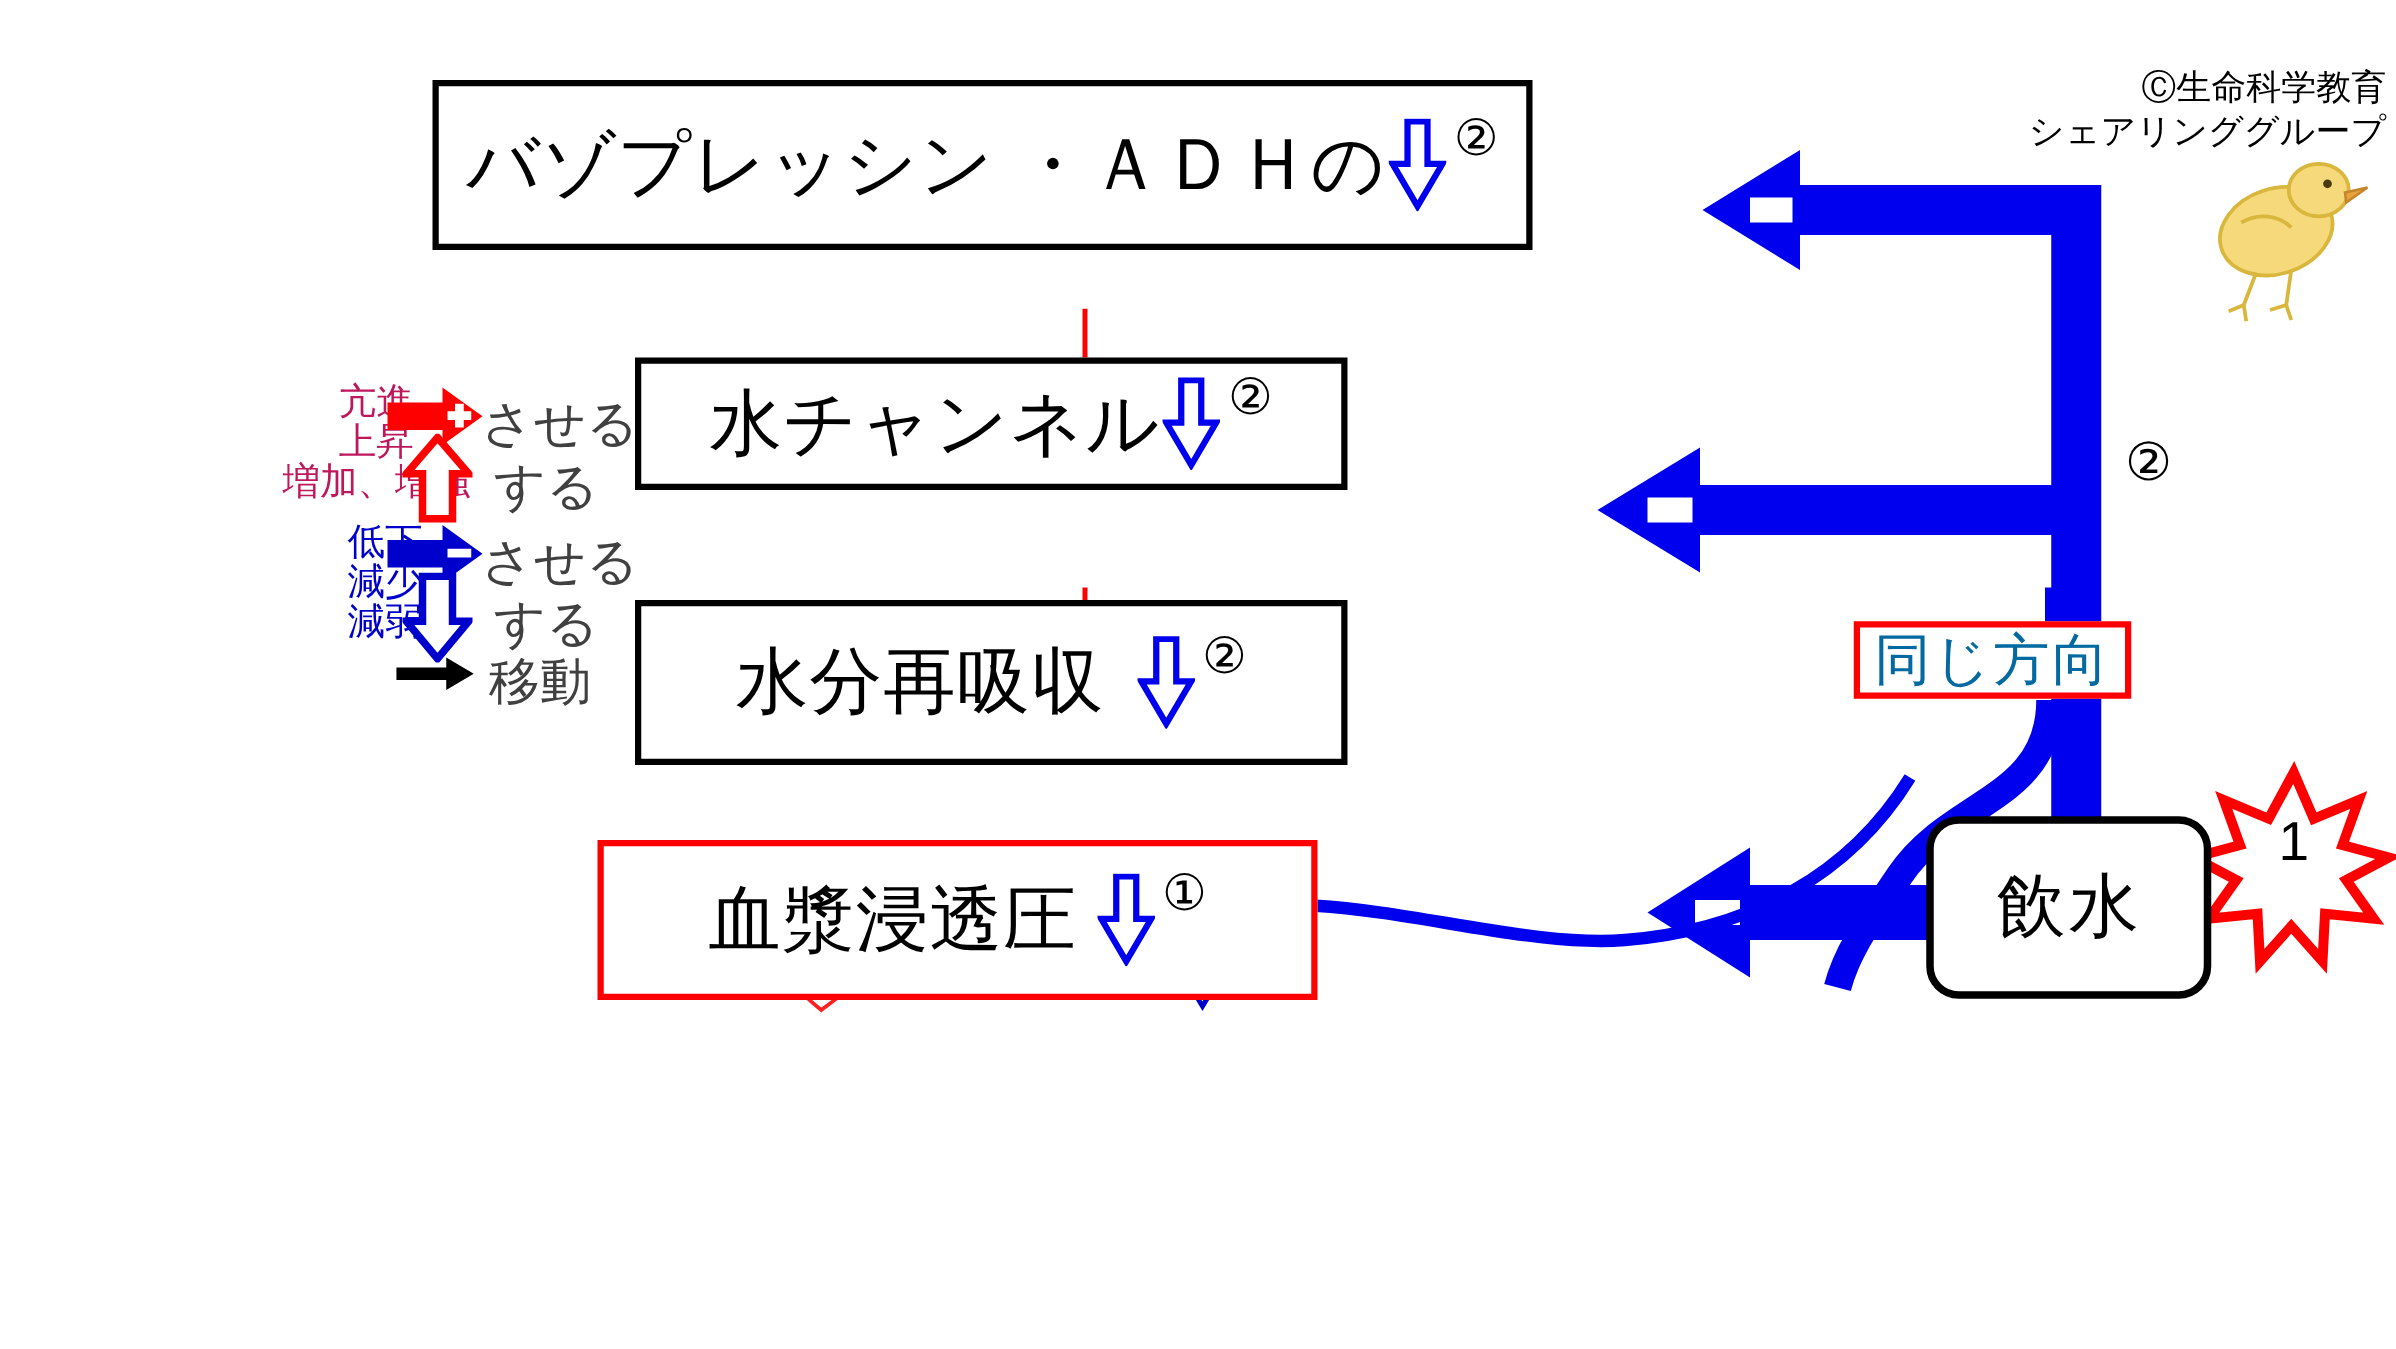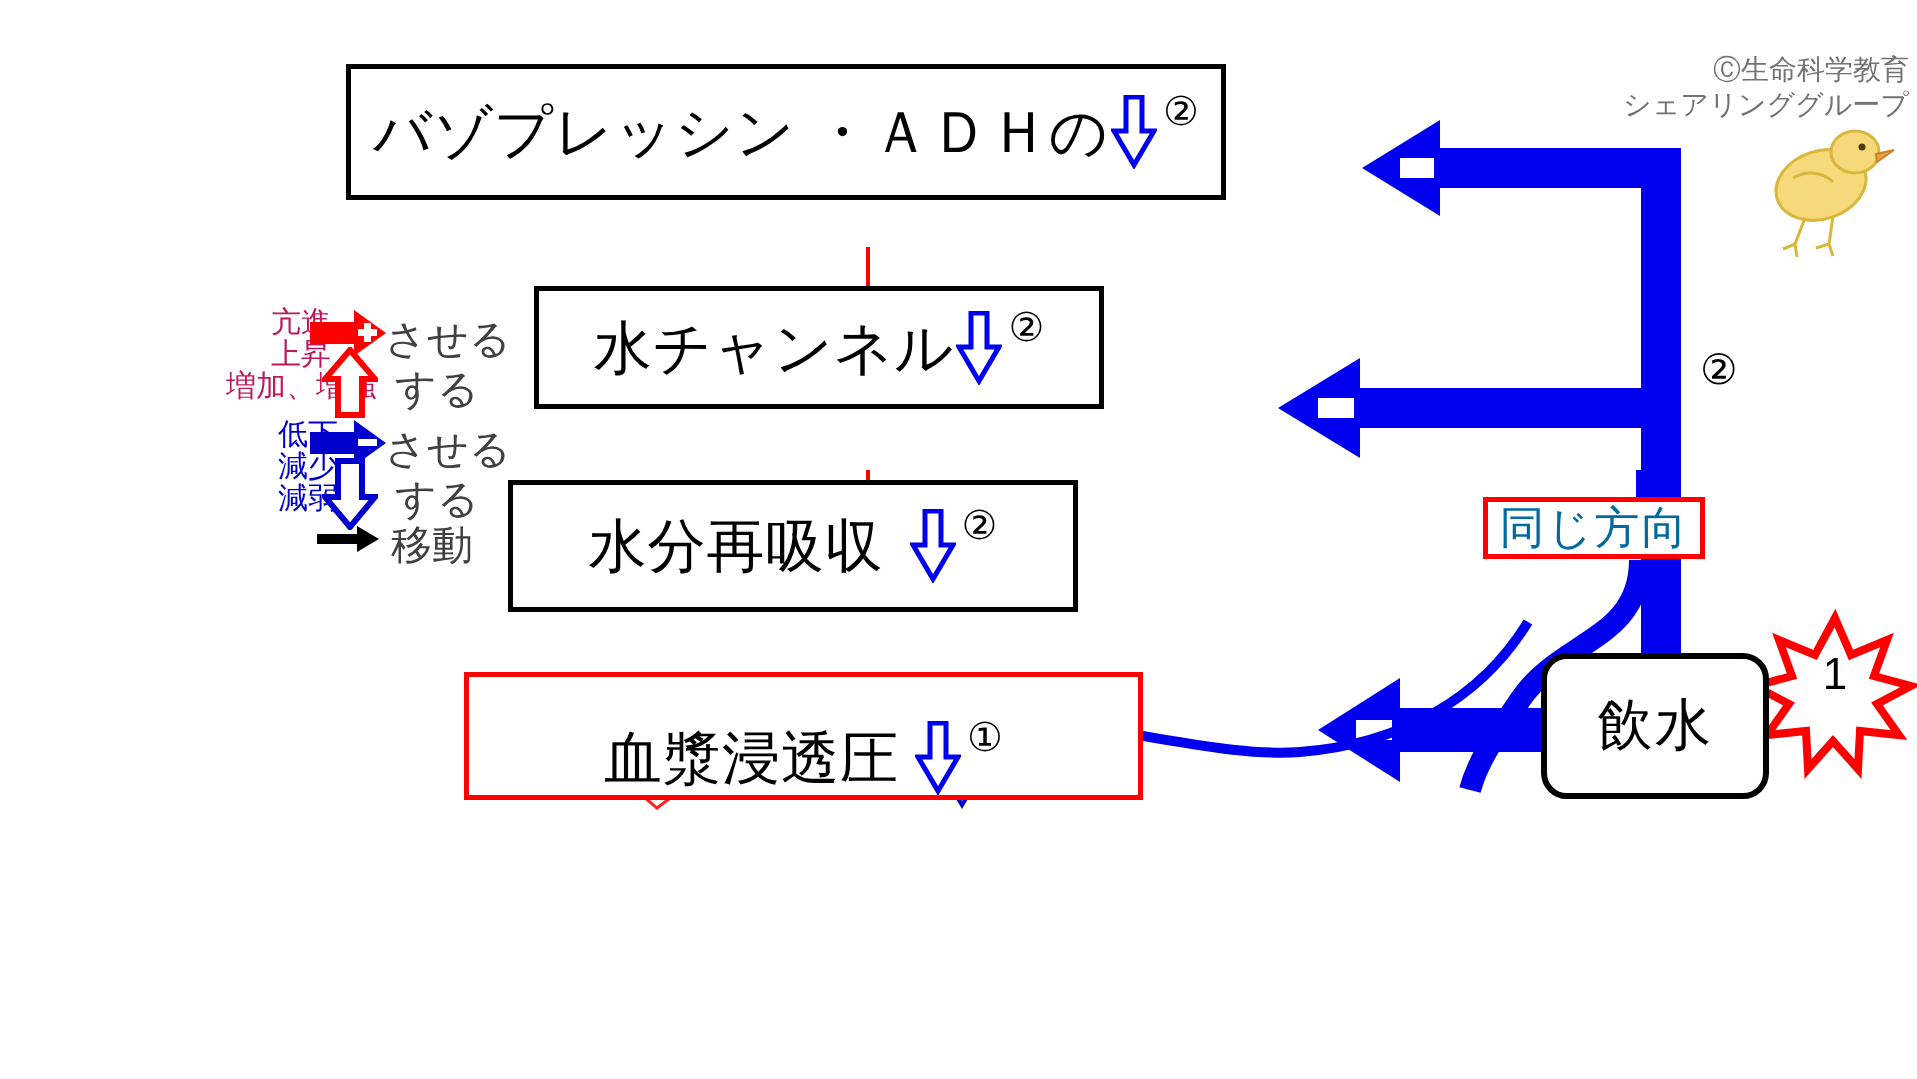--- a/index.html
+++ b/index.html
@@ -40,21 +40,21 @@
   }
   .lg-blue-text{
     position:absolute;color:#0000cc;font-size:30px;text-align:center;
     line-height:1.06;white-space:nowrap;
   }
   .lg-lab{position:absolute;color:#404040;font-size:41px;white-space:nowrap;}
 
   
   #copyright{
     position:absolute;right:8px;top:52px;text-align:right;
-    font-size:28px;color:#737373;line-height:1.25;white-space:nowrap;
+    font-size:28px;color:#000000;line-height:1.25;white-space:nowrap;
   }
   #samebox{
     position:absolute;left:1483px;top:497px;width:222px;height:62px;
     border:5px solid #ff0000;background:#fff;box-sizing:border-box;
     display:flex;align-items:center;justify-content:center;
     color:#0369a1;font-size:45px;letter-spacing:2px;
   }
   #drinkbox{
     position:absolute;left:1541px;top:653px;width:228px;height:146px;
     border:6px solid #000;border-radius:26px;background:#fff;box-sizing:border-box;
@@ -153,21 +153,21 @@
     <span class="ttl">バゾプレッシン ・ＡＤＨの</span>
     <span class="dnarrow">
       <svg width="46" height="74" viewBox="0 0 46 74">
         <polygon points="15,2 31,2 31,36 43,36 23,70 3,36 15,36" fill="#ffffff" stroke="#0000ee" stroke-width="5" stroke-linejoin="miter"></polygon>
       </svg>
     </span>
     <span class="circnum">②</span>
   </div>
 </div>
 
-<div class="pbox" id="box-channel" style="left:508px;top:286px;width:570px;height:123px;margin-left:26px;">
+<div class="pbox" id="box-channel" style="left:508px;top:286px;width:570px;height:106px;">
   <div class="line1">
     <span class="ttl">水チャンネル</span>
     <span class="dnarrow">
       <svg width="46" height="74" viewBox="0 0 46 74">
         <polygon points="15,2 31,2 31,36 43,36 23,70 3,36 15,36" fill="#ffffff" stroke="#0000ee" stroke-width="5" stroke-linejoin="miter"></polygon>
       </svg>
     </span>
     <span class="circnum">②</span>
   </div>
 </div>
@@ -177,21 +177,21 @@
     <span class="ttl">水分再吸収</span>
     <span class="dnarrow" style="margin-left:26px;">
       <svg width="46" height="74" viewBox="0 0 46 74">
         <polygon points="15,2 31,2 31,36 43,36 23,70 3,36 15,36" fill="#ffffff" stroke="#0000ee" stroke-width="5" stroke-linejoin="miter"></polygon>
       </svg>
     </span>
     <span class="circnum">②</span>
   </div>
 </div>
 
-<div class="pbox red" id="box-osmo" style="left:464px;top:672px;width:679px;height:128px;justify-content:flex-end;">
+<div class="pbox red" id="box-osmo" style="left:478px;top:672px;width:576px;height:128px;">
   <div class="line1">
     <span class="ttl">血漿浸透圧</span>
     <span class="dnarrow" style="margin-left:16px;">
       <svg width="46" height="74" viewBox="0 0 46 74">
         <polygon points="15,2 31,2 31,36 43,36 23,70 3,36 15,36" fill="#ffffff" stroke="#0000ee" stroke-width="5" stroke-linejoin="miter"></polygon>
       </svg>
     </span>
     <span class="circnum">①</span>
   </div>
 </div>

